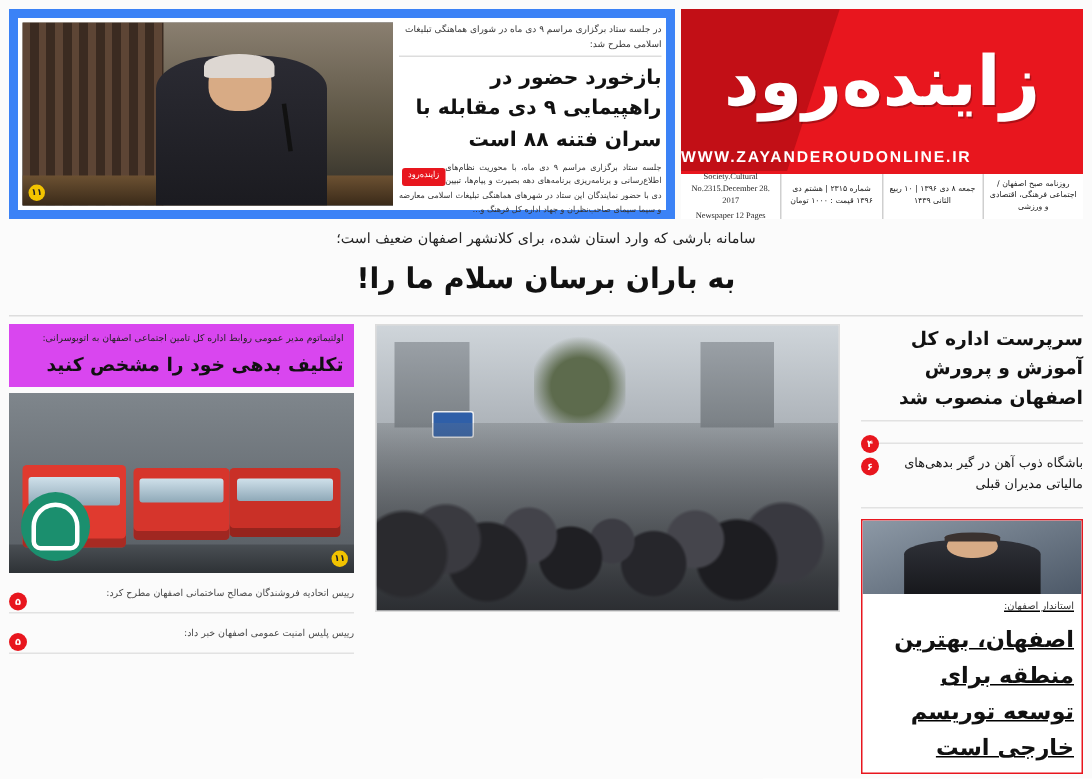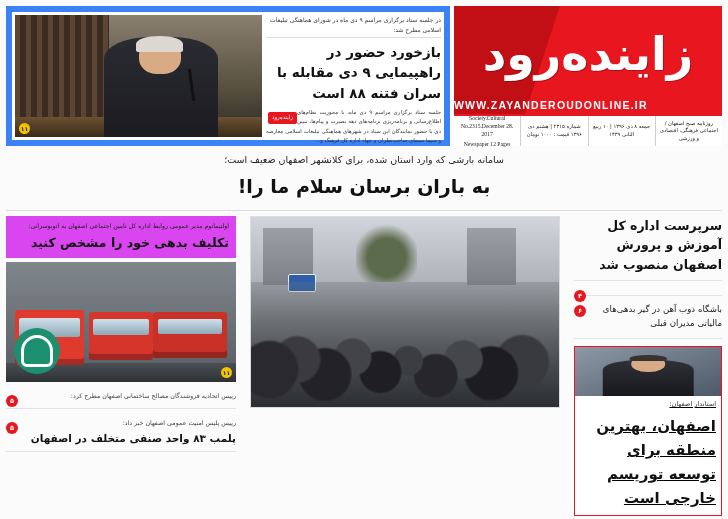--- a/index.html
+++ b/index.html
@@ -568,18 +568,17 @@
       </div>
 
       <div class="left-item">
         <span class="li-num">۵</span>
         <div class="li-kicker">رییس اتحادیه فروشندگان مصالح ساختمانی اصفهان مطرح کرد:</div>
       </div>
 
       <div class="left-item">
         <span class="li-num">۵</span>
         <div class="li-kicker">رییس پلیس امنیت عمومی اصفهان خبر داد:</div>
-        <div class="li-title">پلمب ۸۳ واحد صنفی متخلف در اصفهان</div>
       </div>
     </div>
 
   </div>
 </div>
 
 </body></html>

